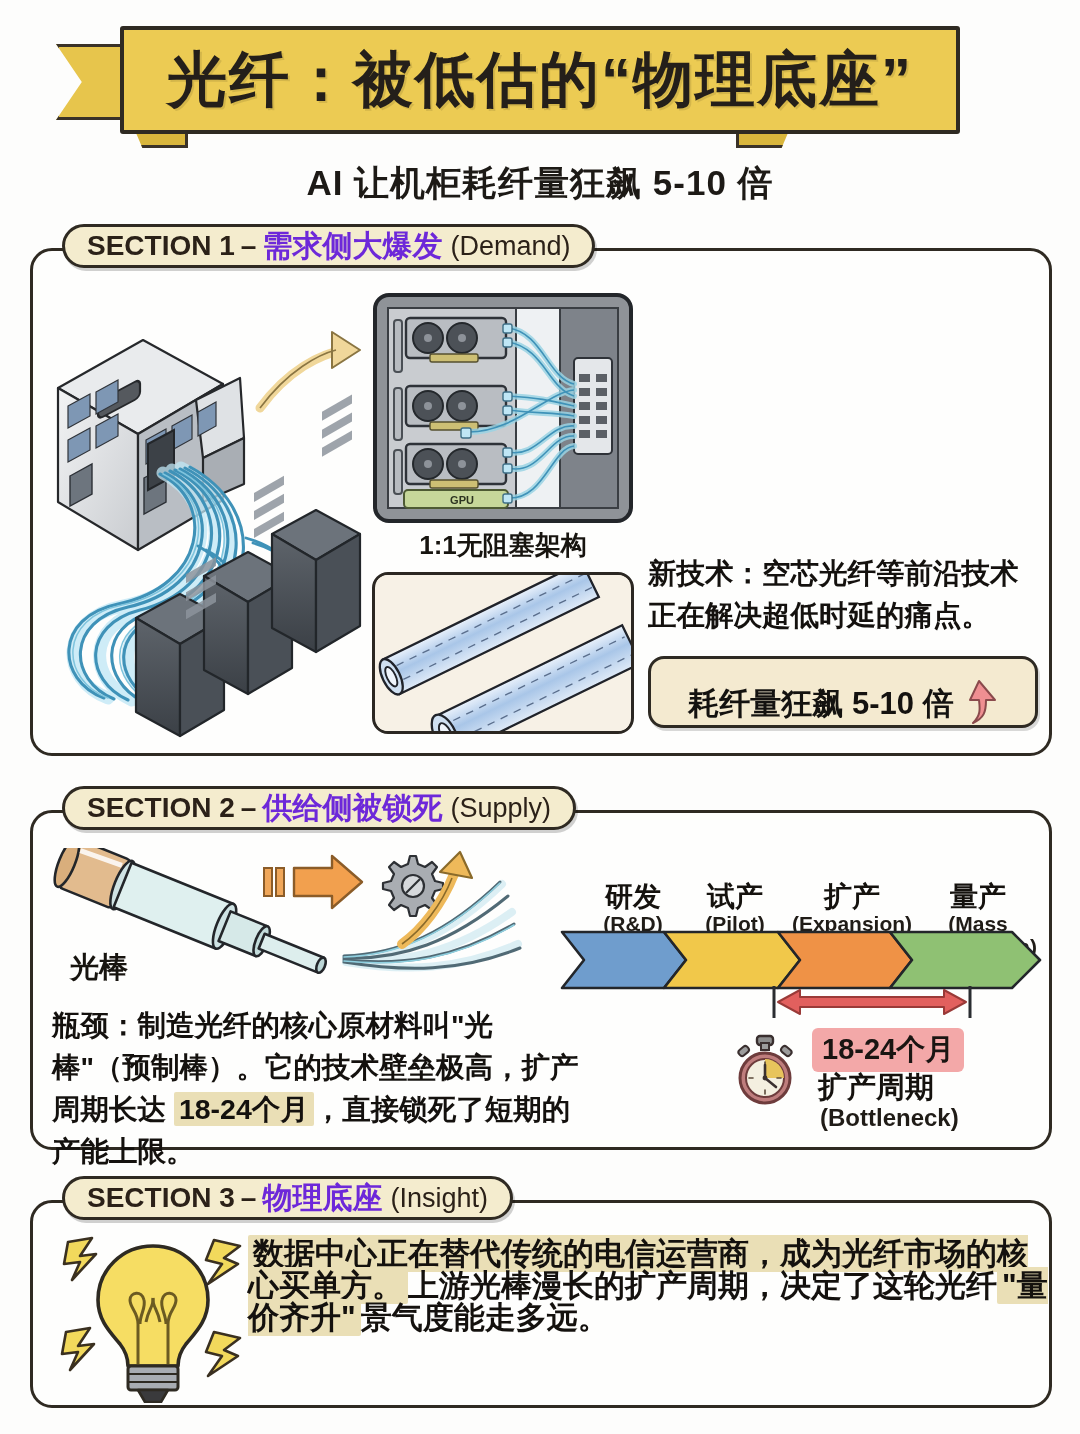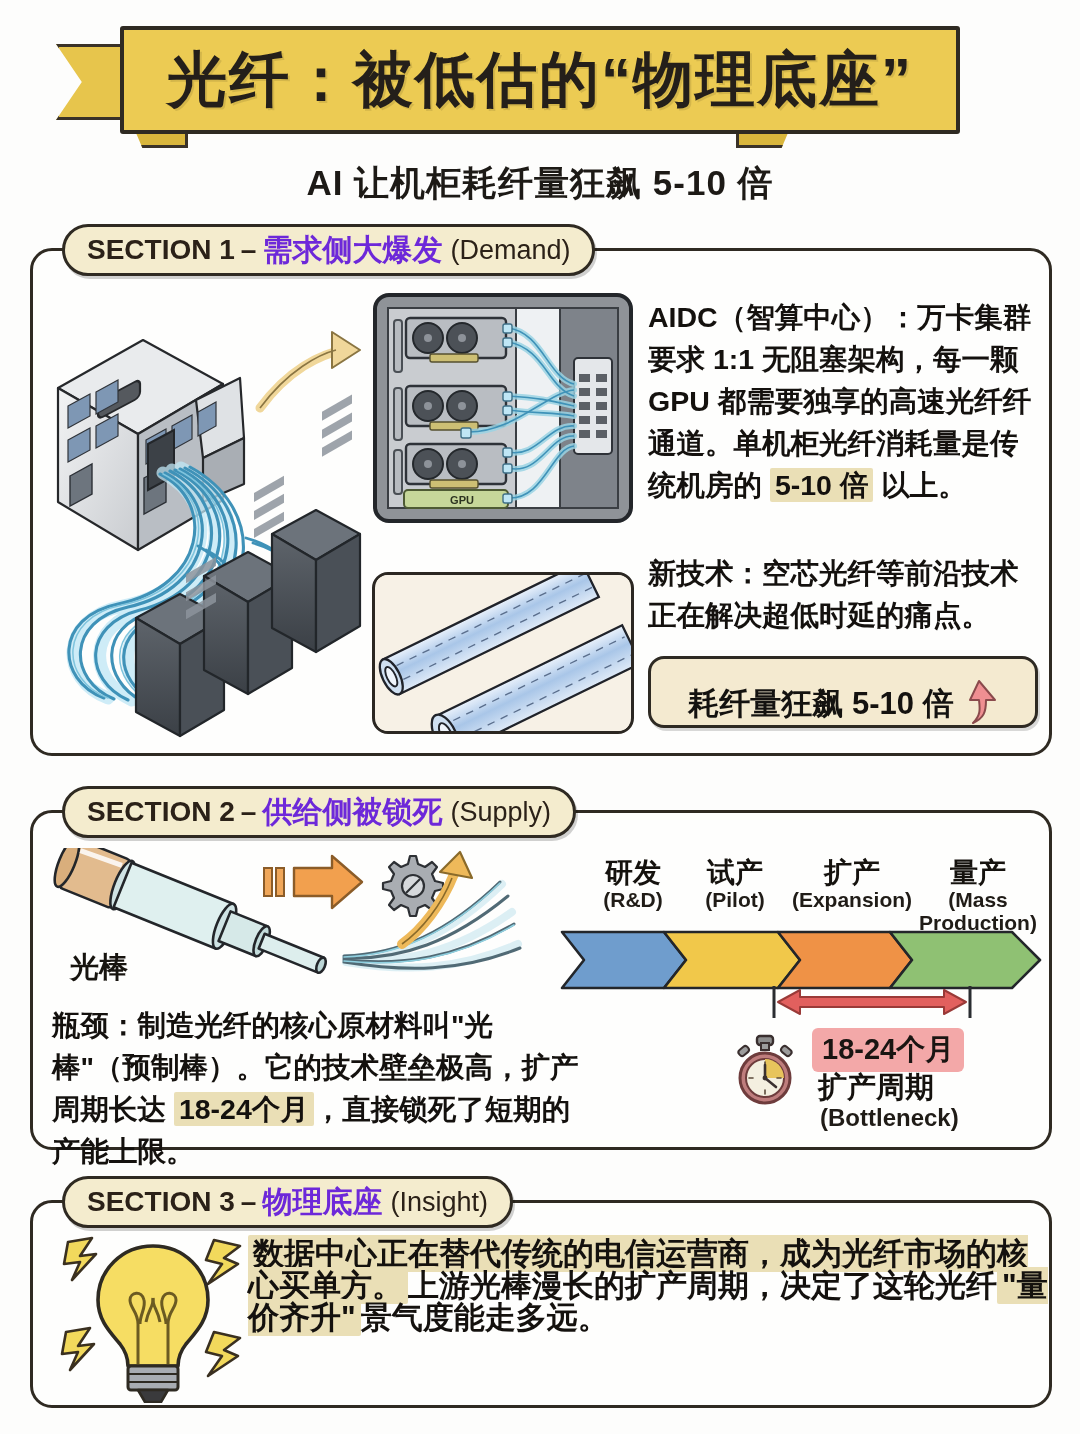--- a/index.html
+++ b/index.html
@@ -40,21 +40,21 @@
     text-align: center; font-size: 35px; font-weight: bold; color: #1d1a16;
     letter-spacing: 1px;
   }
 
   
   .card {
     position: absolute; border: 3px solid #2f2a22; border-radius: 22px;
     background: #fefefd;
   }
   .pill {
-    position: absolute; height: 52px; padding: 0 22px;
+    position: absolute; height: 44px; padding: 0 22px;
     background: #f4ecce; border: 3px solid #2f2a22; border-radius: 26px;
     display: flex; align-items: center; white-space: nowrap; z-index: 6;
     box-shadow: 2px 3px 0 rgba(0,0,0,.18);
   }
   .pill .sec-label { font-size: 28px; font-weight: bold; color: #2b2118; }
   .pill .sec-dash { font-size: 28px; font-weight: bold; color: #2b2118; margin: 0 6px; }
   .pill .sec-cn { font-size: 30px; font-weight: bold; color: #6d28d9; }
   .pill .sec-en { font-size: 27px; color: #2b2118; margin-left: 8px; }
 
   #sec1 { left: 30px; top: 248px; width: 1022px; height: 508px; }
@@ -92,21 +92,21 @@
 
   
   #preform-illu { position: absolute; left: 50px; top: 848px; width: 530px; height: 140px; }
   .rod-label {
     position: absolute; left: 70px; top: 948px;
     font-size: 29px; font-weight: bold; color: #17140f;
   }
   #bottleneck-para { position: absolute; left: 52px; top: 1004px; width: 540px; }
   #flow-chain { position: absolute; left: 560px; top: 862px; width: 482px; height: 130px; }
   .chain-labels { position: absolute; left: 560px; top: 858px; width: 482px; height: 70px; }
-  .chain-col { position: absolute; text-align: center; }
+  .chain-col { position: absolute; text-align: center; margin-top: 24px; }
   .chain-cn { font-size: 28px; font-weight: bold; color: #15120e; display: block; line-height: 30px; }
   .chain-en { font-size: 21px; font-weight: bold; color: #201c17; display: block; line-height: 23px; }
   #span-arrow { position: absolute; left: 770px; top: 986px; width: 204px; height: 34px; }
   #stopwatch { position: absolute; left: 730px; top: 1034px; width: 70px; height: 72px; }
   #months-chip { position: absolute; left: 812px; top: 1028px; }
   #months-chip .mtxt { font-size: 29px; font-weight: bold; color: #1a1512; }
   #cycle-label { position: absolute; left: 818px; top: 1068px; font-size: 29px; font-weight: bold; color: #15120e; }
   #bottleneck-en { position: absolute; left: 820px; top: 1104px; font-size: 24px; font-weight: bold; color: #201c17; }
 
   
@@ -309,20 +309,21 @@
       <rect x="131" y="32" width="9" height="9" rx="2"></rect>
       <rect x="131" y="46" width="9" height="9" rx="2"></rect>
       <rect x="131" y="100" width="9" height="9" rx="2"></rect>
       <rect x="131" y="114" width="9" height="9" rx="2"></rect>
       <rect x="131" y="156" width="9" height="9" rx="2"></rect>
       <rect x="131" y="172" width="9" height="9" rx="2"></rect>
       <rect x="131" y="202" width="9" height="9" rx="2"></rect>
       <rect x="89" y="136" width="10" height="10" rx="2"></rect>
     </g>
   </svg>
+  <div class="rack-caption">1:1无阻塞架构</div>
 
   <svg id="fiber-illu" viewBox="0 0 262 162">
     <defs>
       <linearGradient id="tubeG" x1="0" y1="0" x2="0" y2="1">
         <stop offset="0" stop-color="#e9f1fb"></stop>
           <stop offset="0.45" stop-color="#a9c6e8"></stop>
           <stop offset="1" stop-color="#dfeaf7"></stop>
       </linearGradient>
     </defs>
     <rect x="0" y="0" width="262" height="162" fill="#f7f1e6"></rect>
@@ -339,25 +340,20 @@
       <rect x="60" y="96" width="215" height="44" fill="url(#tubeG)" stroke="#20232a" stroke-width="2.4"></rect>
       <ellipse cx="60" cy="118" rx="11" ry="23" fill="#cfe0f2" stroke="#20232a" stroke-width="2.4"></ellipse>
       <ellipse cx="61" cy="118" rx="5.5" ry="13" fill="#eef4fb" stroke="#20232a" stroke-width="2"></ellipse>
       <g stroke="#5a6e8c" stroke-width="1.4" stroke-dasharray="8 7" fill="none">
         <path d="M74,108 L272,108"></path>
           <path d="M74,128 L272,128"></path>
       </g>
     </g>
   </svg>
 
-  <div id="aidc-para">
-    <p class="para">
-      <span>AIDC（智算中心）：</span><span>万卡集群要求 1:1 无阻塞架构，每一颗 GPU 都需要独享的高速光纤纤通道。单机柜光纤消耗量是传统机房的 </span><span class="hl-cream">5-10 倍</span><span> 以上。</span>
-    </p>
-  </div>
 
   <div id="newtech-para">
     <p class="para">
       <span>新技术：</span><span>空芯光纤等前沿技术正在解决超低时延的痛点。</span>
     </p>
   </div>
 
   <div id="boost-box">
     <span class="btxt">耗纤量狂飙 5-10 倍</span>
     <svg width="38" height="46" viewBox="0 0 38 46">

